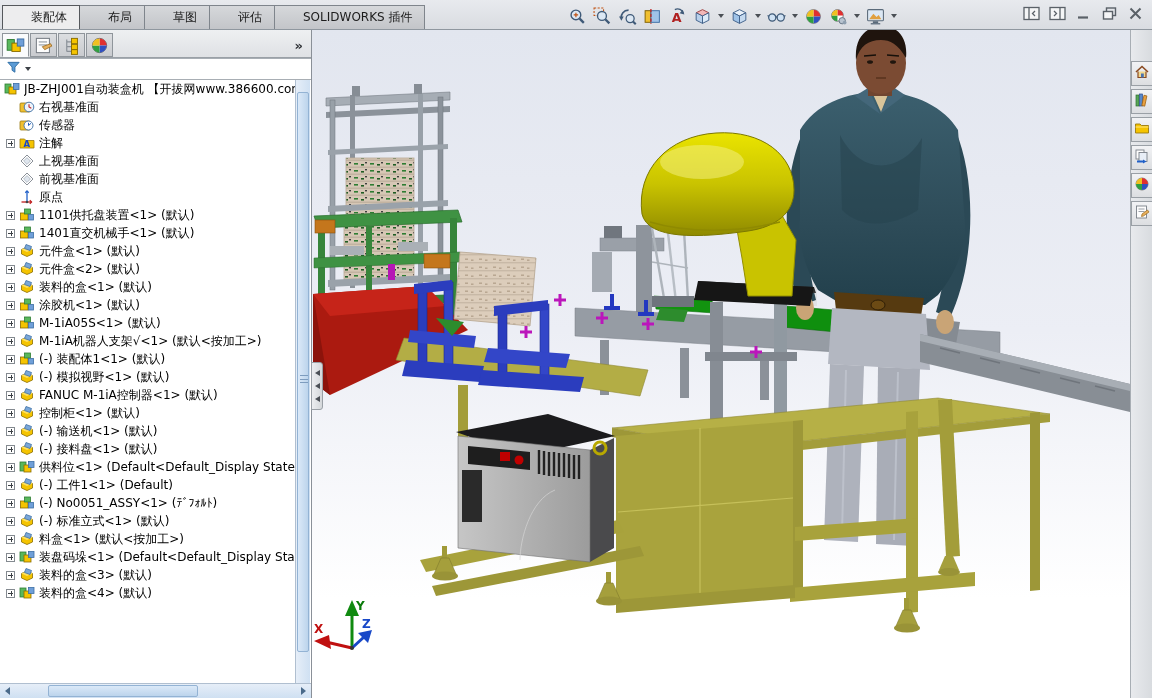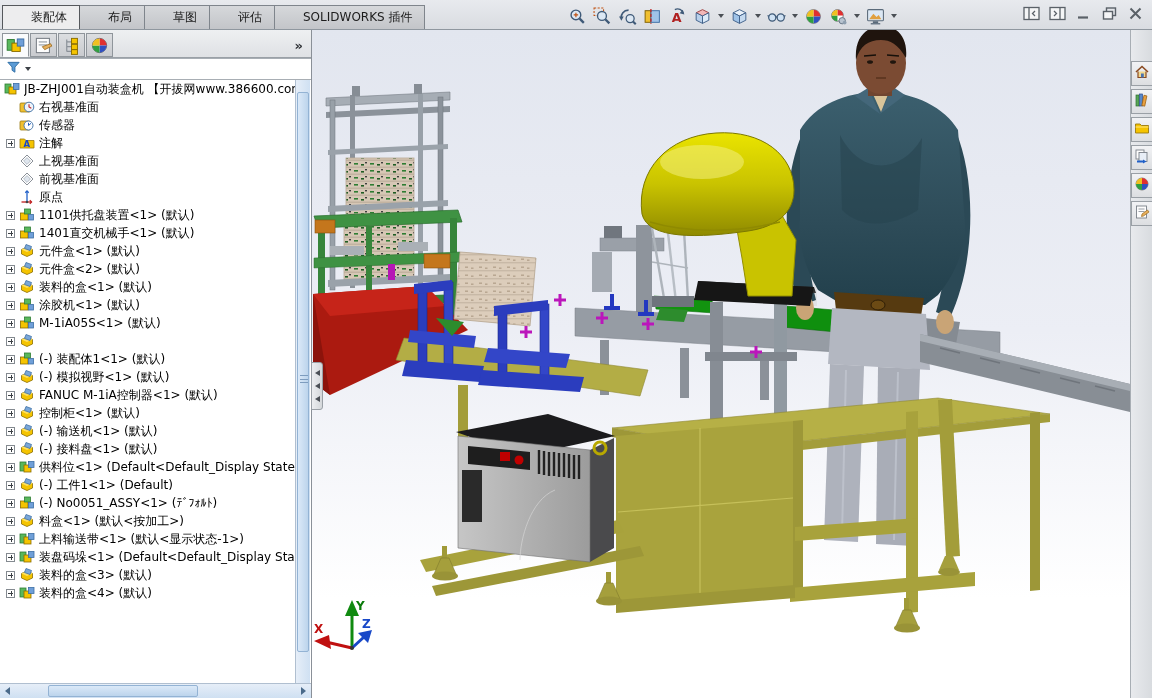--- a/index.html
+++ b/index.html
@@ -362,20 +362,21 @@
             </svg></span>
           <span class="tlabel">M-1iA05S&lt;1&gt; (默认)</span>
         </div>
         <div class="trow">
           <span class="exp"></span>
           <span class="ticon"><svg viewBox="0 0 16 16">
               <path d="M2.5 6.5 L8 4 L13.5 6.5 L13.5 11 L8 13.5 L2.5 11 Z" fill="#f5c400" stroke="#8a6d00" stroke-width="0.8"></path>
               <path d="M8 4 L13.5 6.5 L8 9 L2.5 6.5 Z" fill="#ffe061"></path>
               <path d="M7 1.5 L12.5 3.5 L11 7.5 L5.5 5.5 Z" fill="#7aa7d8" stroke="#3c6ea5" stroke-width="0.8"></path>
             </svg></span>
+          <span class="tlabel">M-1iA机器人支架√&lt;1&gt; (默认&lt;按加工&gt;)</span>
         </div>
         <div class="trow">
           <span class="exp"></span>
           <span class="ticon"><svg viewBox="0 0 16 16">
               <rect x="1.5" y="6" width="7.5" height="7" fill="#f5c400" stroke="#8a6d00" stroke-width="0.8"></rect>
               <rect x="5.5" y="2" width="6" height="5" fill="#59b85c" stroke="#2e7d32" stroke-width="0.8"></rect>
               <rect x="9.5" y="7.5" width="5" height="5.5" fill="#6f9fd8" stroke="#3c6ea5" stroke-width="0.8"></rect>
             </svg></span>
           <span class="tlabel">(-) 装配体1&lt;1&gt; (默认)</span>
         </div>
@@ -451,30 +452,30 @@
             </svg></span>
           <span class="tlabel">(-) No0051_ASSY&lt;1&gt; (ﾃﾞﾌｫﾙﾄ)</span>
         </div>
         <div class="trow">
           <span class="exp"></span>
           <span class="ticon"><svg viewBox="0 0 16 16">
               <path d="M2.5 6.5 L8 4 L13.5 6.5 L13.5 11 L8 13.5 L2.5 11 Z" fill="#f5c400" stroke="#8a6d00" stroke-width="0.8"></path>
               <path d="M8 4 L13.5 6.5 L8 9 L2.5 6.5 Z" fill="#ffe061"></path>
               <path d="M7 1.5 L12.5 3.5 L11 7.5 L5.5 5.5 Z" fill="#7aa7d8" stroke="#3c6ea5" stroke-width="0.8"></path>
             </svg></span>
+          <span class="tlabel">(-) 标准立式&lt;1&gt; (默认)</span>
+        </div>
+        <div class="trow">
+          <span class="exp"></span>
+          <span class="ticon"><svg viewBox="0 0 16 16">
+              <path d="M2.5 6.5 L8 4 L13.5 6.5 L13.5 11 L8 13.5 L2.5 11 Z" fill="#f5c400" stroke="#8a6d00" stroke-width="0.8"></path>
+              <path d="M8 4 L13.5 6.5 L8 9 L2.5 6.5 Z" fill="#ffe061"></path>
+              <path d="M7 1.5 L12.5 3.5 L11 7.5 L5.5 5.5 Z" fill="#7aa7d8" stroke="#3c6ea5" stroke-width="0.8"></path>
+            </svg></span>
           <span class="tlabel">料盒&lt;1&gt; (默认&lt;按加工&gt;)</span>
-        </div>
-        <div class="trow">
-          <span class="exp"></span>
-          <span class="ticon"><svg viewBox="0 0 16 16">
-              <rect x="1" y="3" width="6" height="9" fill="#59b85c" stroke="#2e7d32" stroke-width="0.8"></rect>
-              <rect x="5" y="6" width="7" height="7" fill="#f5c400" stroke="#8a6d00" stroke-width="0.8"></rect>
-              <rect x="9.5" y="2.5" width="5.5" height="6" fill="#6f9fd8" stroke="#3c6ea5" stroke-width="0.8"></rect>
-            </svg></span>
-          <span class="tlabel">上料输送带&lt;1&gt; (默认&lt;显示状态-1&gt;)</span>
         </div>
         <div class="trow">
           <span class="exp"></span>
           <span class="ticon"><svg viewBox="0 0 16 16">
               <rect x="1" y="3" width="6" height="9" fill="#59b85c" stroke="#2e7d32" stroke-width="0.8"></rect>
               <rect x="5" y="6" width="7" height="7" fill="#f5c400" stroke="#8a6d00" stroke-width="0.8"></rect>
               <rect x="9.5" y="2.5" width="5.5" height="6" fill="#6f9fd8" stroke="#3c6ea5" stroke-width="0.8"></rect>
             </svg></span>
           <span class="tlabel">装盘码垛&lt;1&gt; (Default&lt;Default_Display State-</span>
         </div>

